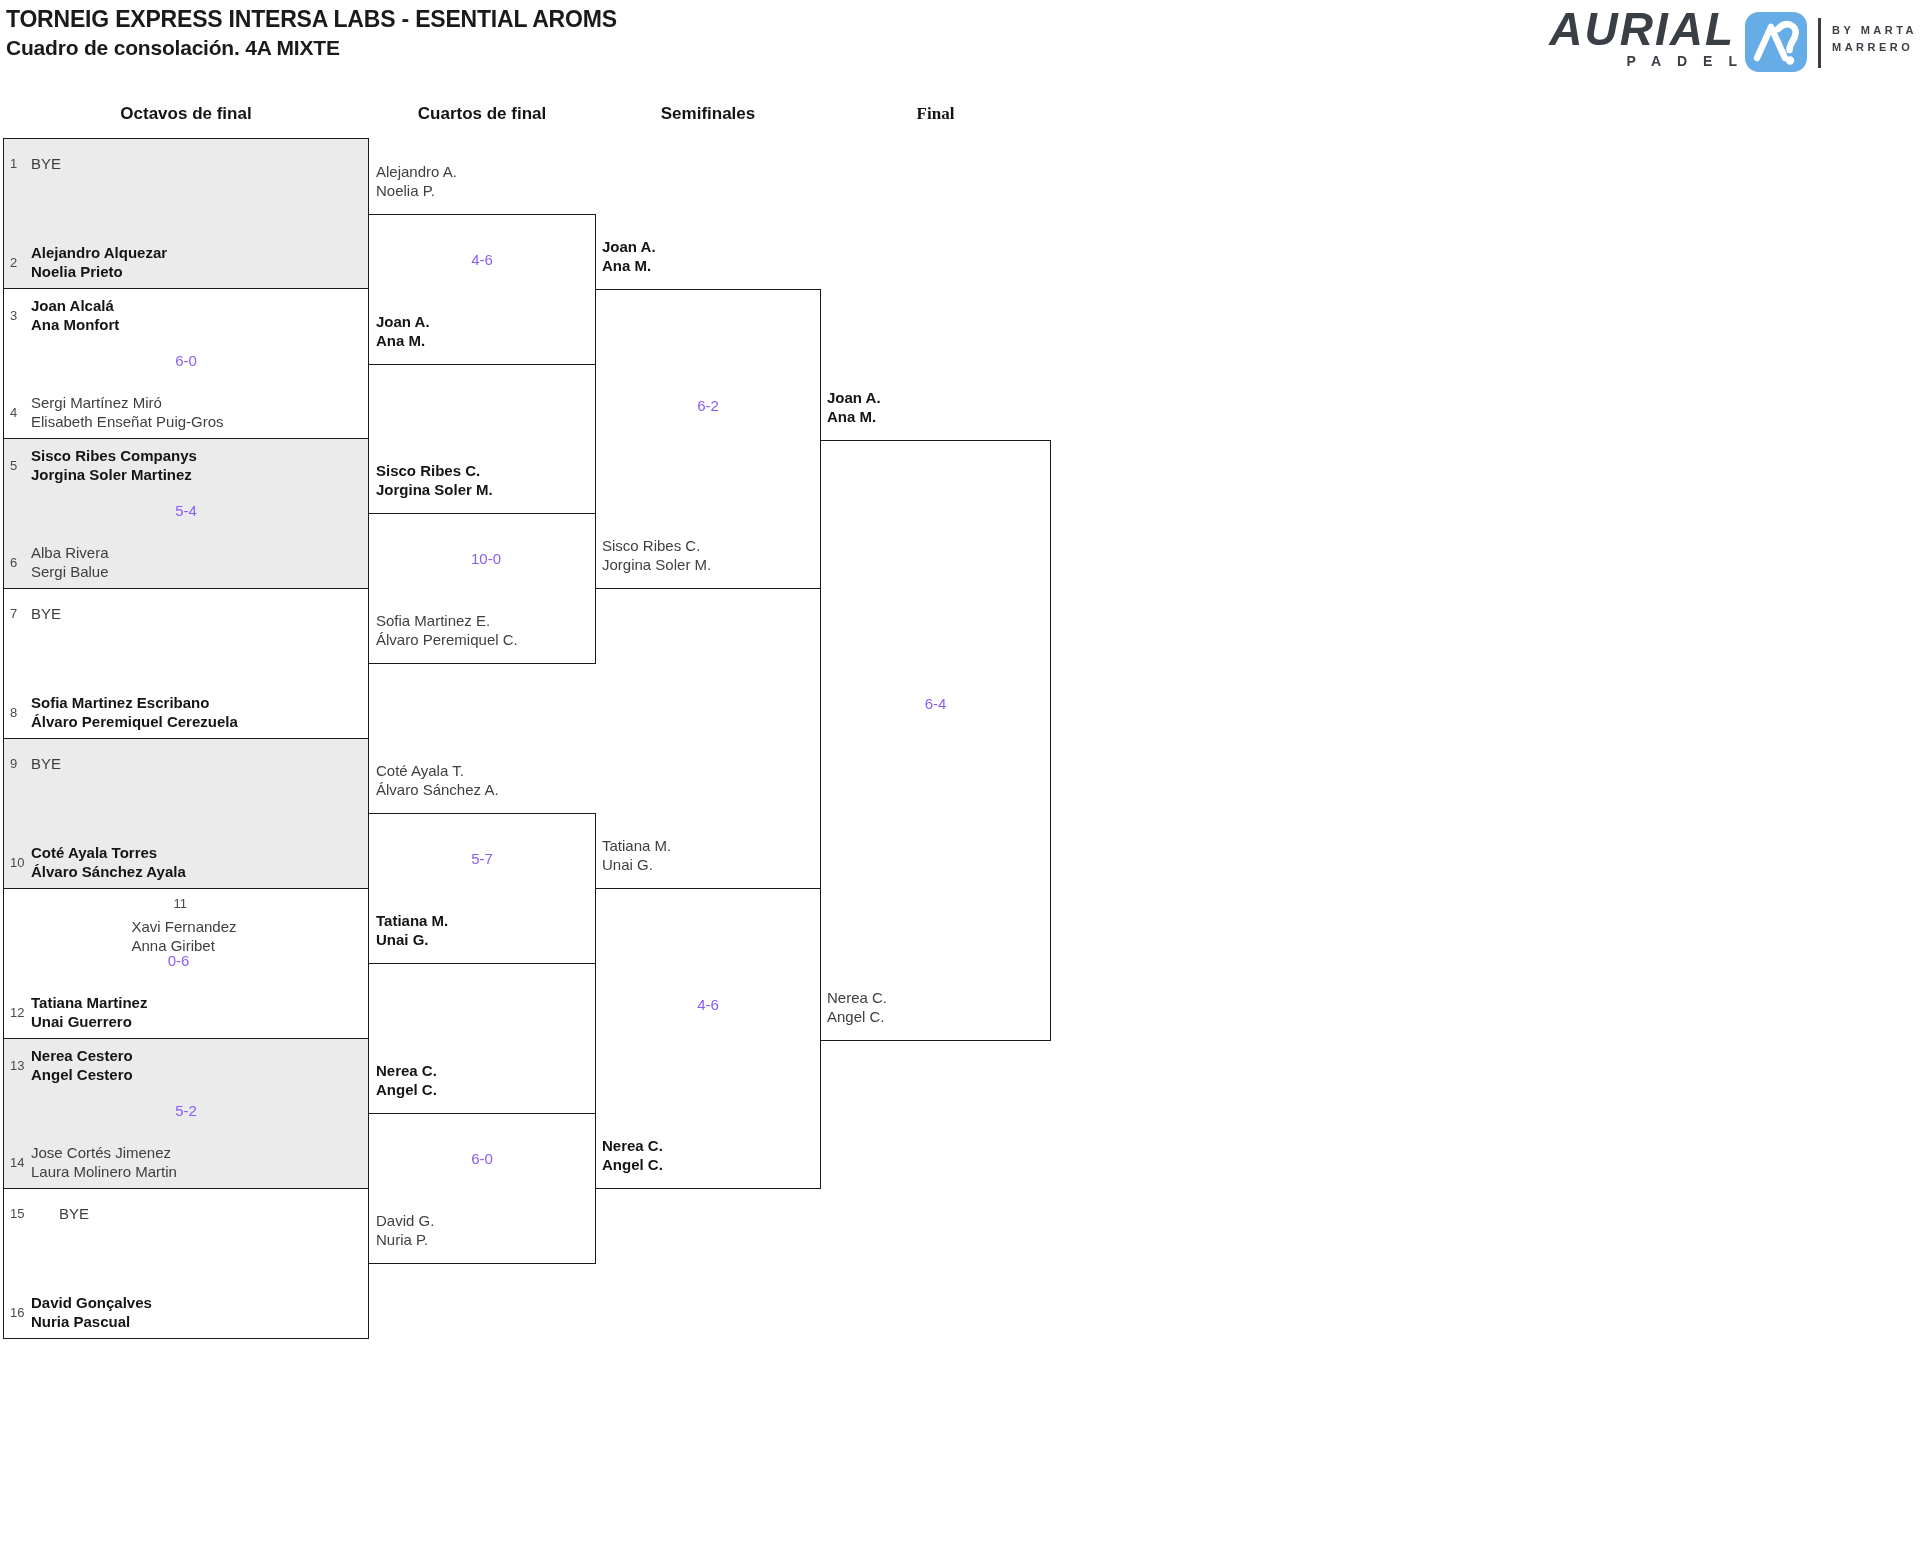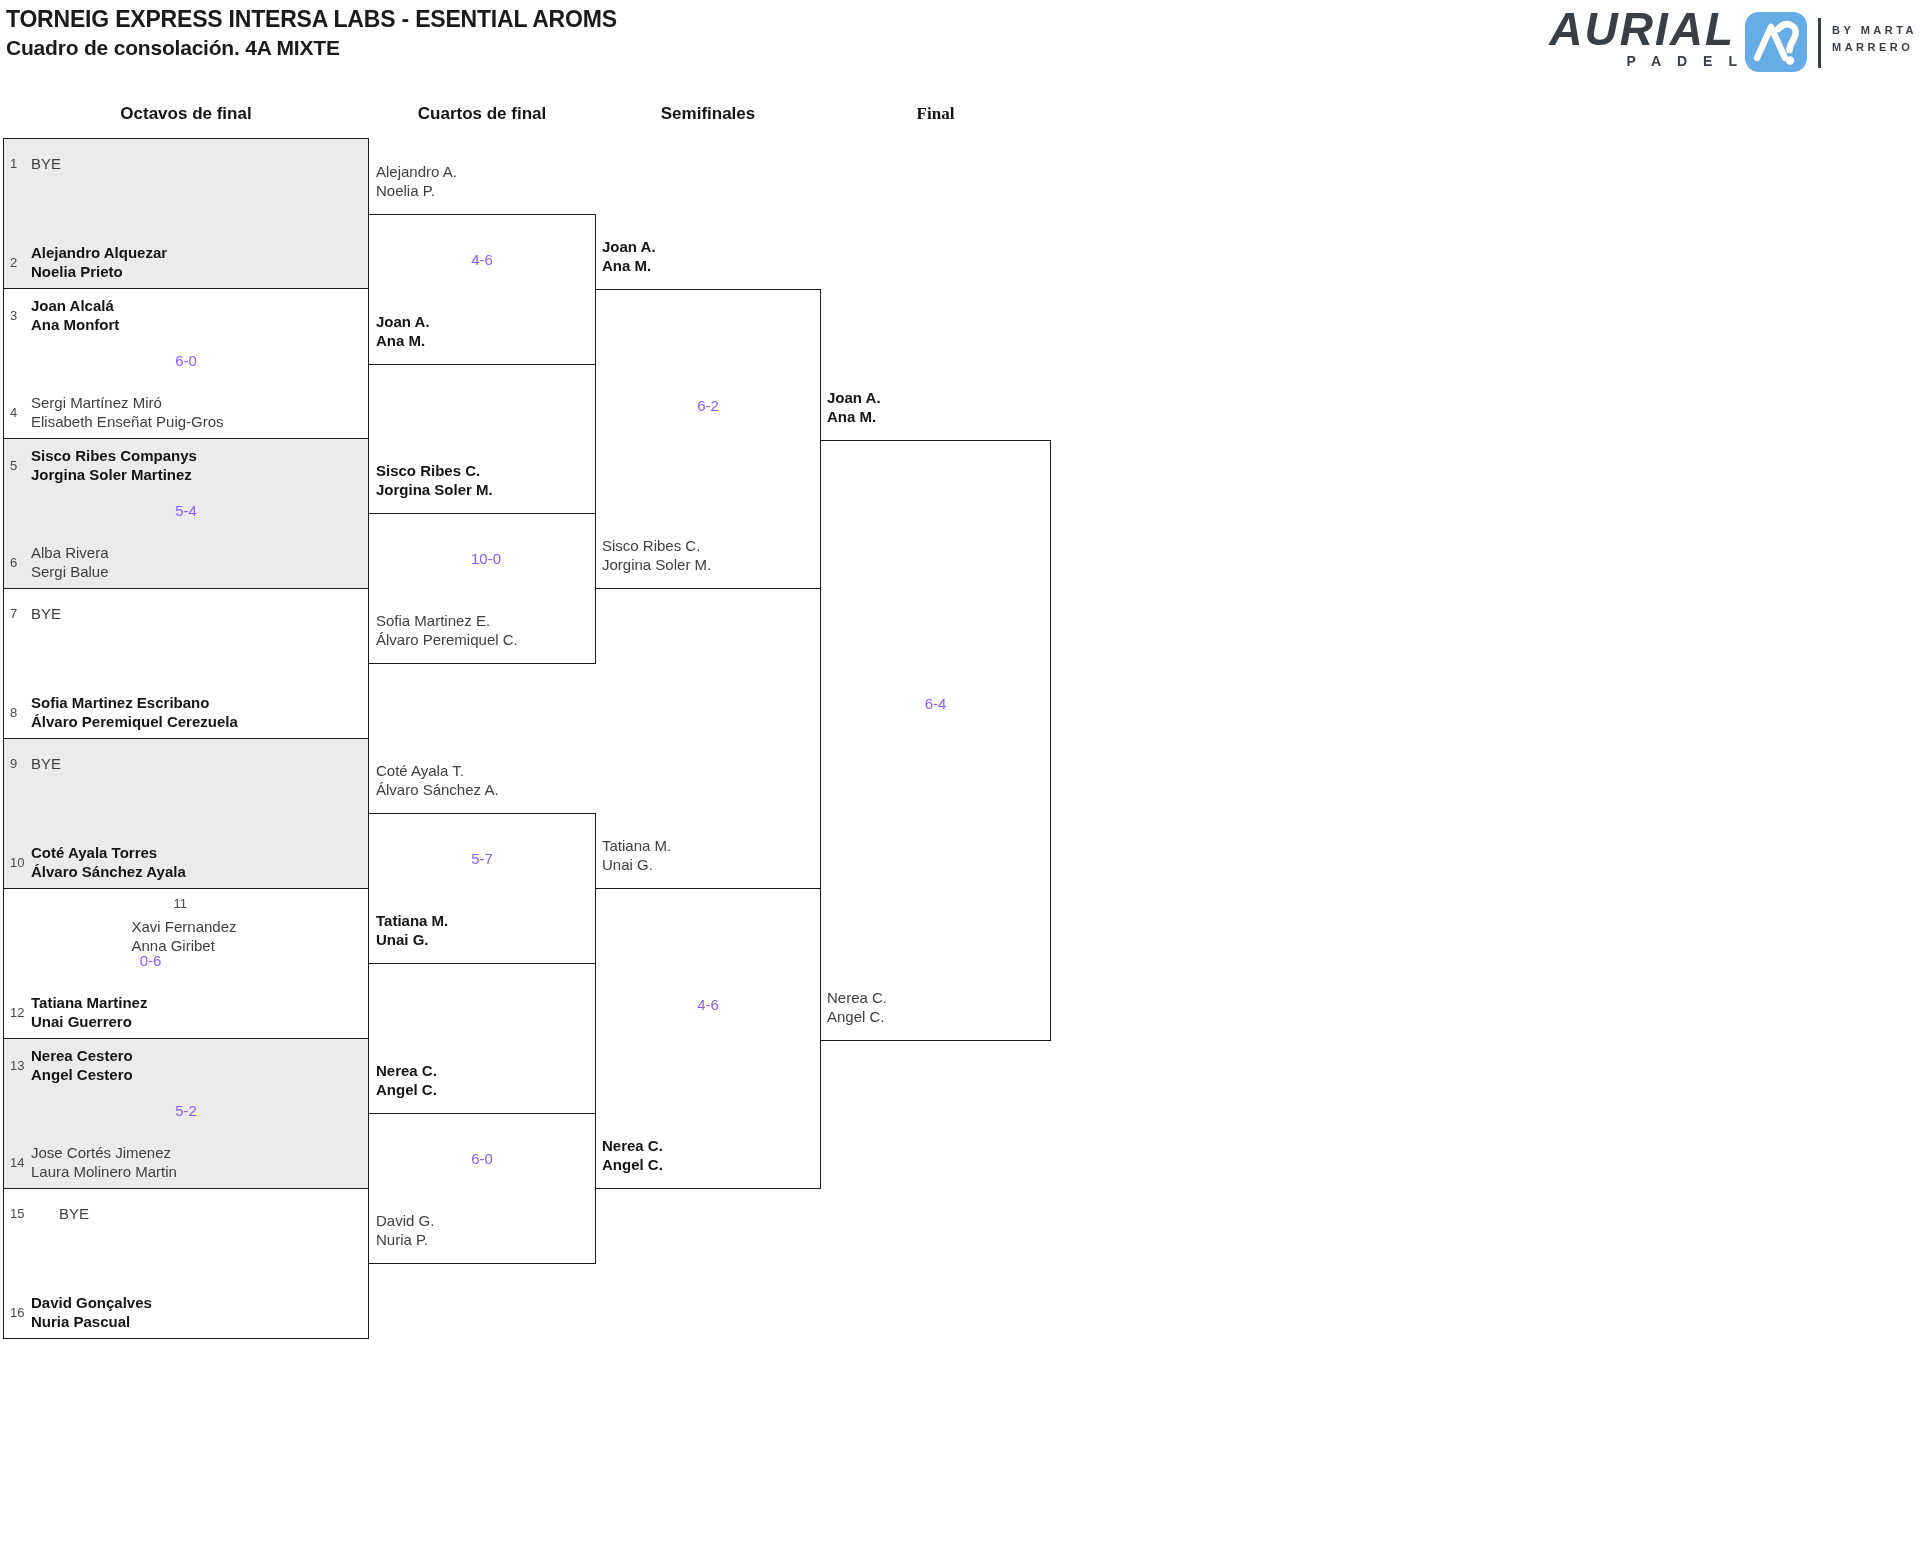--- a/index.html
+++ b/index.html
@@ -153,21 +153,21 @@
     </div>
   </div>
 
   <div class="e" style="left:10px;top:896px;width:348px;height:38px;flex-direction:column;">
     <span class="s">11</span>
     <div class="n">
       <div>Xavi Fernandez</div>
         <div>Anna Giribet</div>
     </div>
   </div>
-  <div class="sc" style="left:3px;top:952px;width:295px;">0-6</div>
+  <div class="sc" style="left:3px;top:952px;width:295px;padding-left:28px;">0-6</div>
   <div class="e" style="left:10px;top:993px;width:348px;height:38px;">
     <span class="s">12</span>
     <div class="n bold">
       <div>Tatiana Martinez</div>
         <div>Unai Guerrero</div>
     </div>
   </div>
 
   <div class="e" style="left:10px;top:1046px;width:348px;height:38px;">
     <span class="s">13</span>

